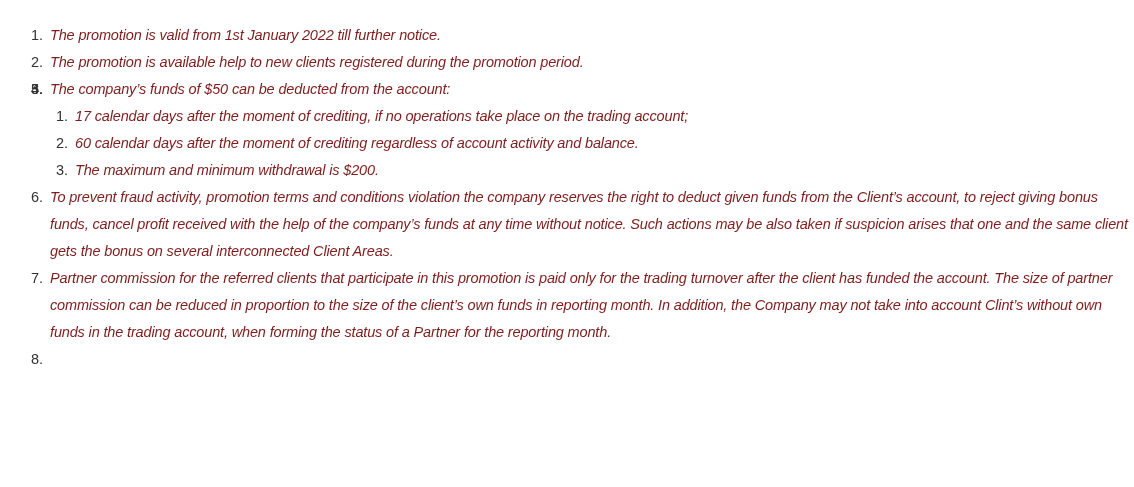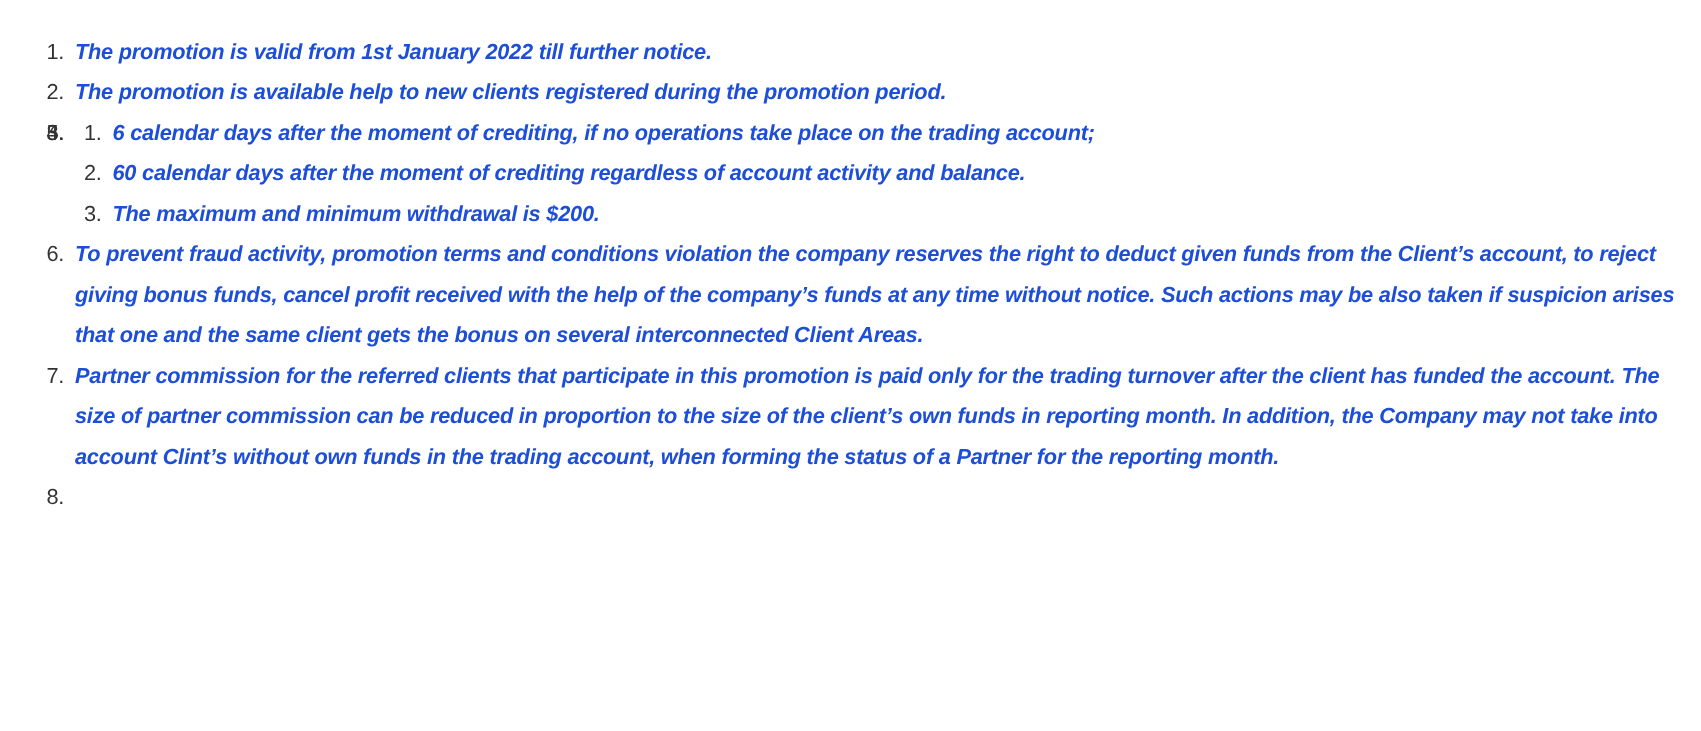--- a/index.html
+++ b/index.html
@@ -35,22 +35,22 @@
     .num {
       position: absolute;
       left: -19px;
       top: 0;
       font-style: normal;
       font-weight: normal;
       color: #333333;
     }
     .txt {
       font-style: italic;
-      font-weight: bold;
-      color: #1d4ed8;
+      font-weight: normal;
+      color: #7f1d1d;
     }
     ol.sub-list {
       margin: 0;
       padding: 0 0 0 25px;
       list-style: none;
     }
     ol.sub-list > li {
       position: relative;
       line-height: 27px;
     }
@@ -69,24 +69,25 @@
       <span class="txt">The promotion is available help to new clients registered during the promotion period.</span>
     </li>
     <li>
       <span class="num">3.</span>
     </li>
     <li>
       <span class="num">4.</span>
     </li>
     <li>
       <span class="num">5.</span>
+      <span class="txt">The company’s funds of $50 can be deducted from the account:</span>
       <ol class="sub-list">
         <li>
           <span class="num">1.</span>
-          <span class="txt">6 calendar days after the moment of crediting, if no operations take place on the trading account;</span>
+          <span class="txt">17 calendar days after the moment of crediting, if no operations take place on the trading account;</span>
         </li>
         <li>
           <span class="num">2.</span>
           <span class="txt">60 calendar days after the moment of crediting regardless of account activity and balance.</span>
         </li>
         <li>
           <span class="num">3.</span>
           <span class="txt">The maximum and minimum withdrawal is $200.</span>
         </li>
       </ol>

